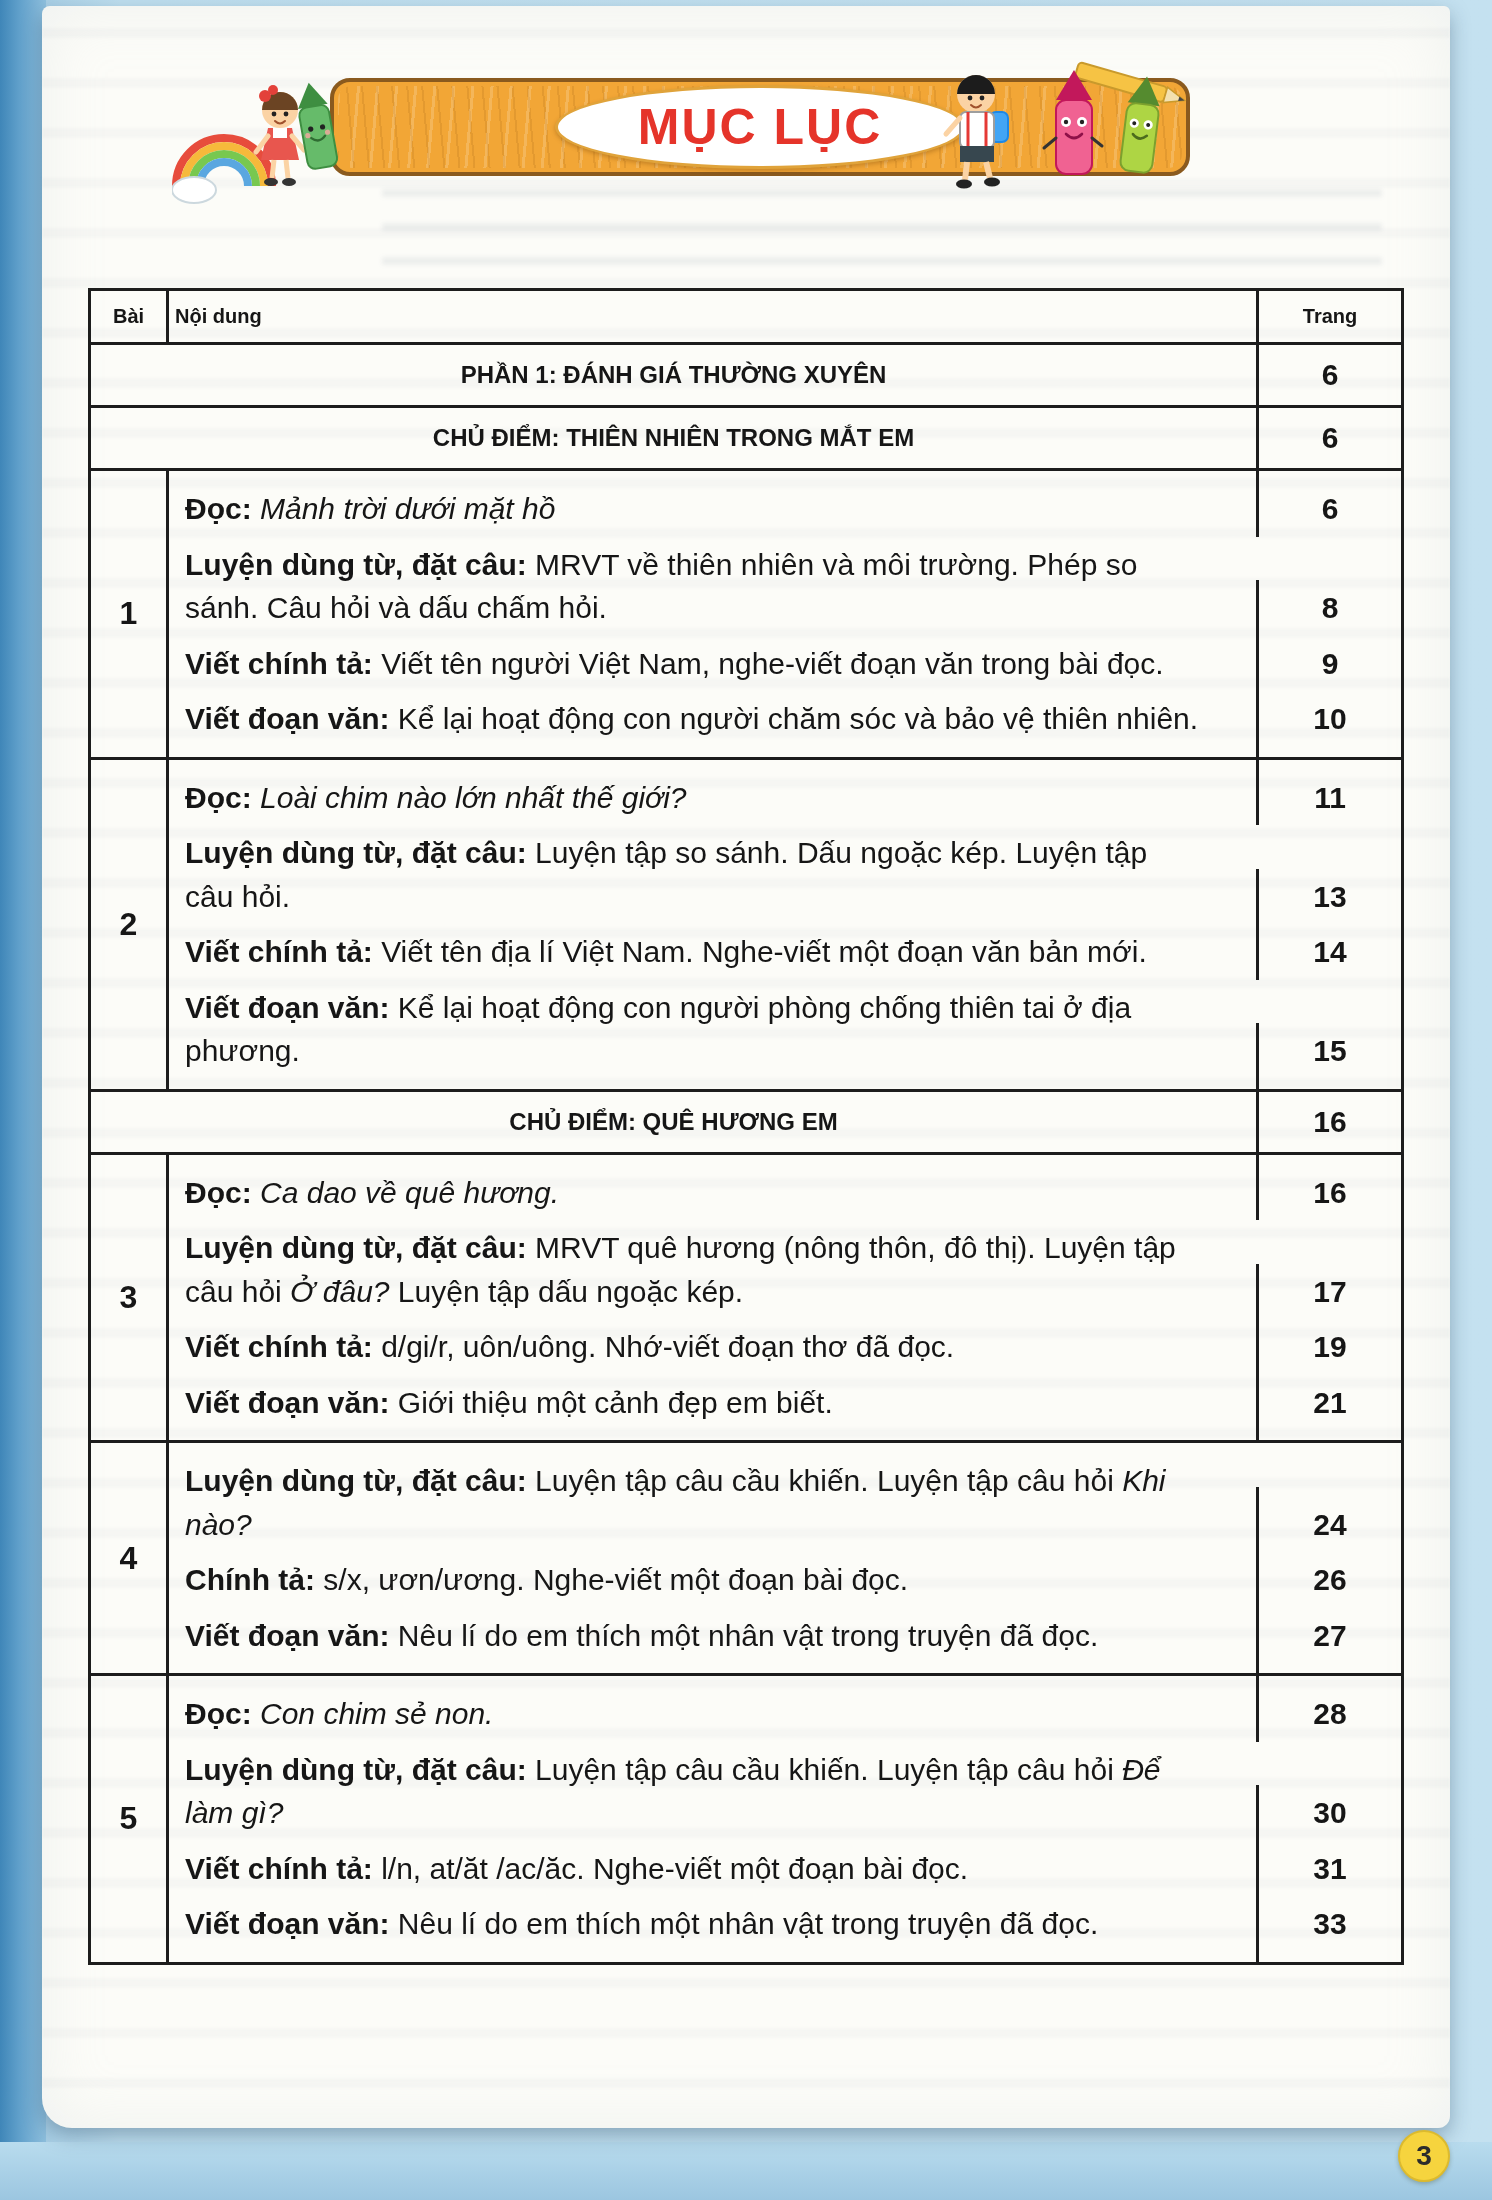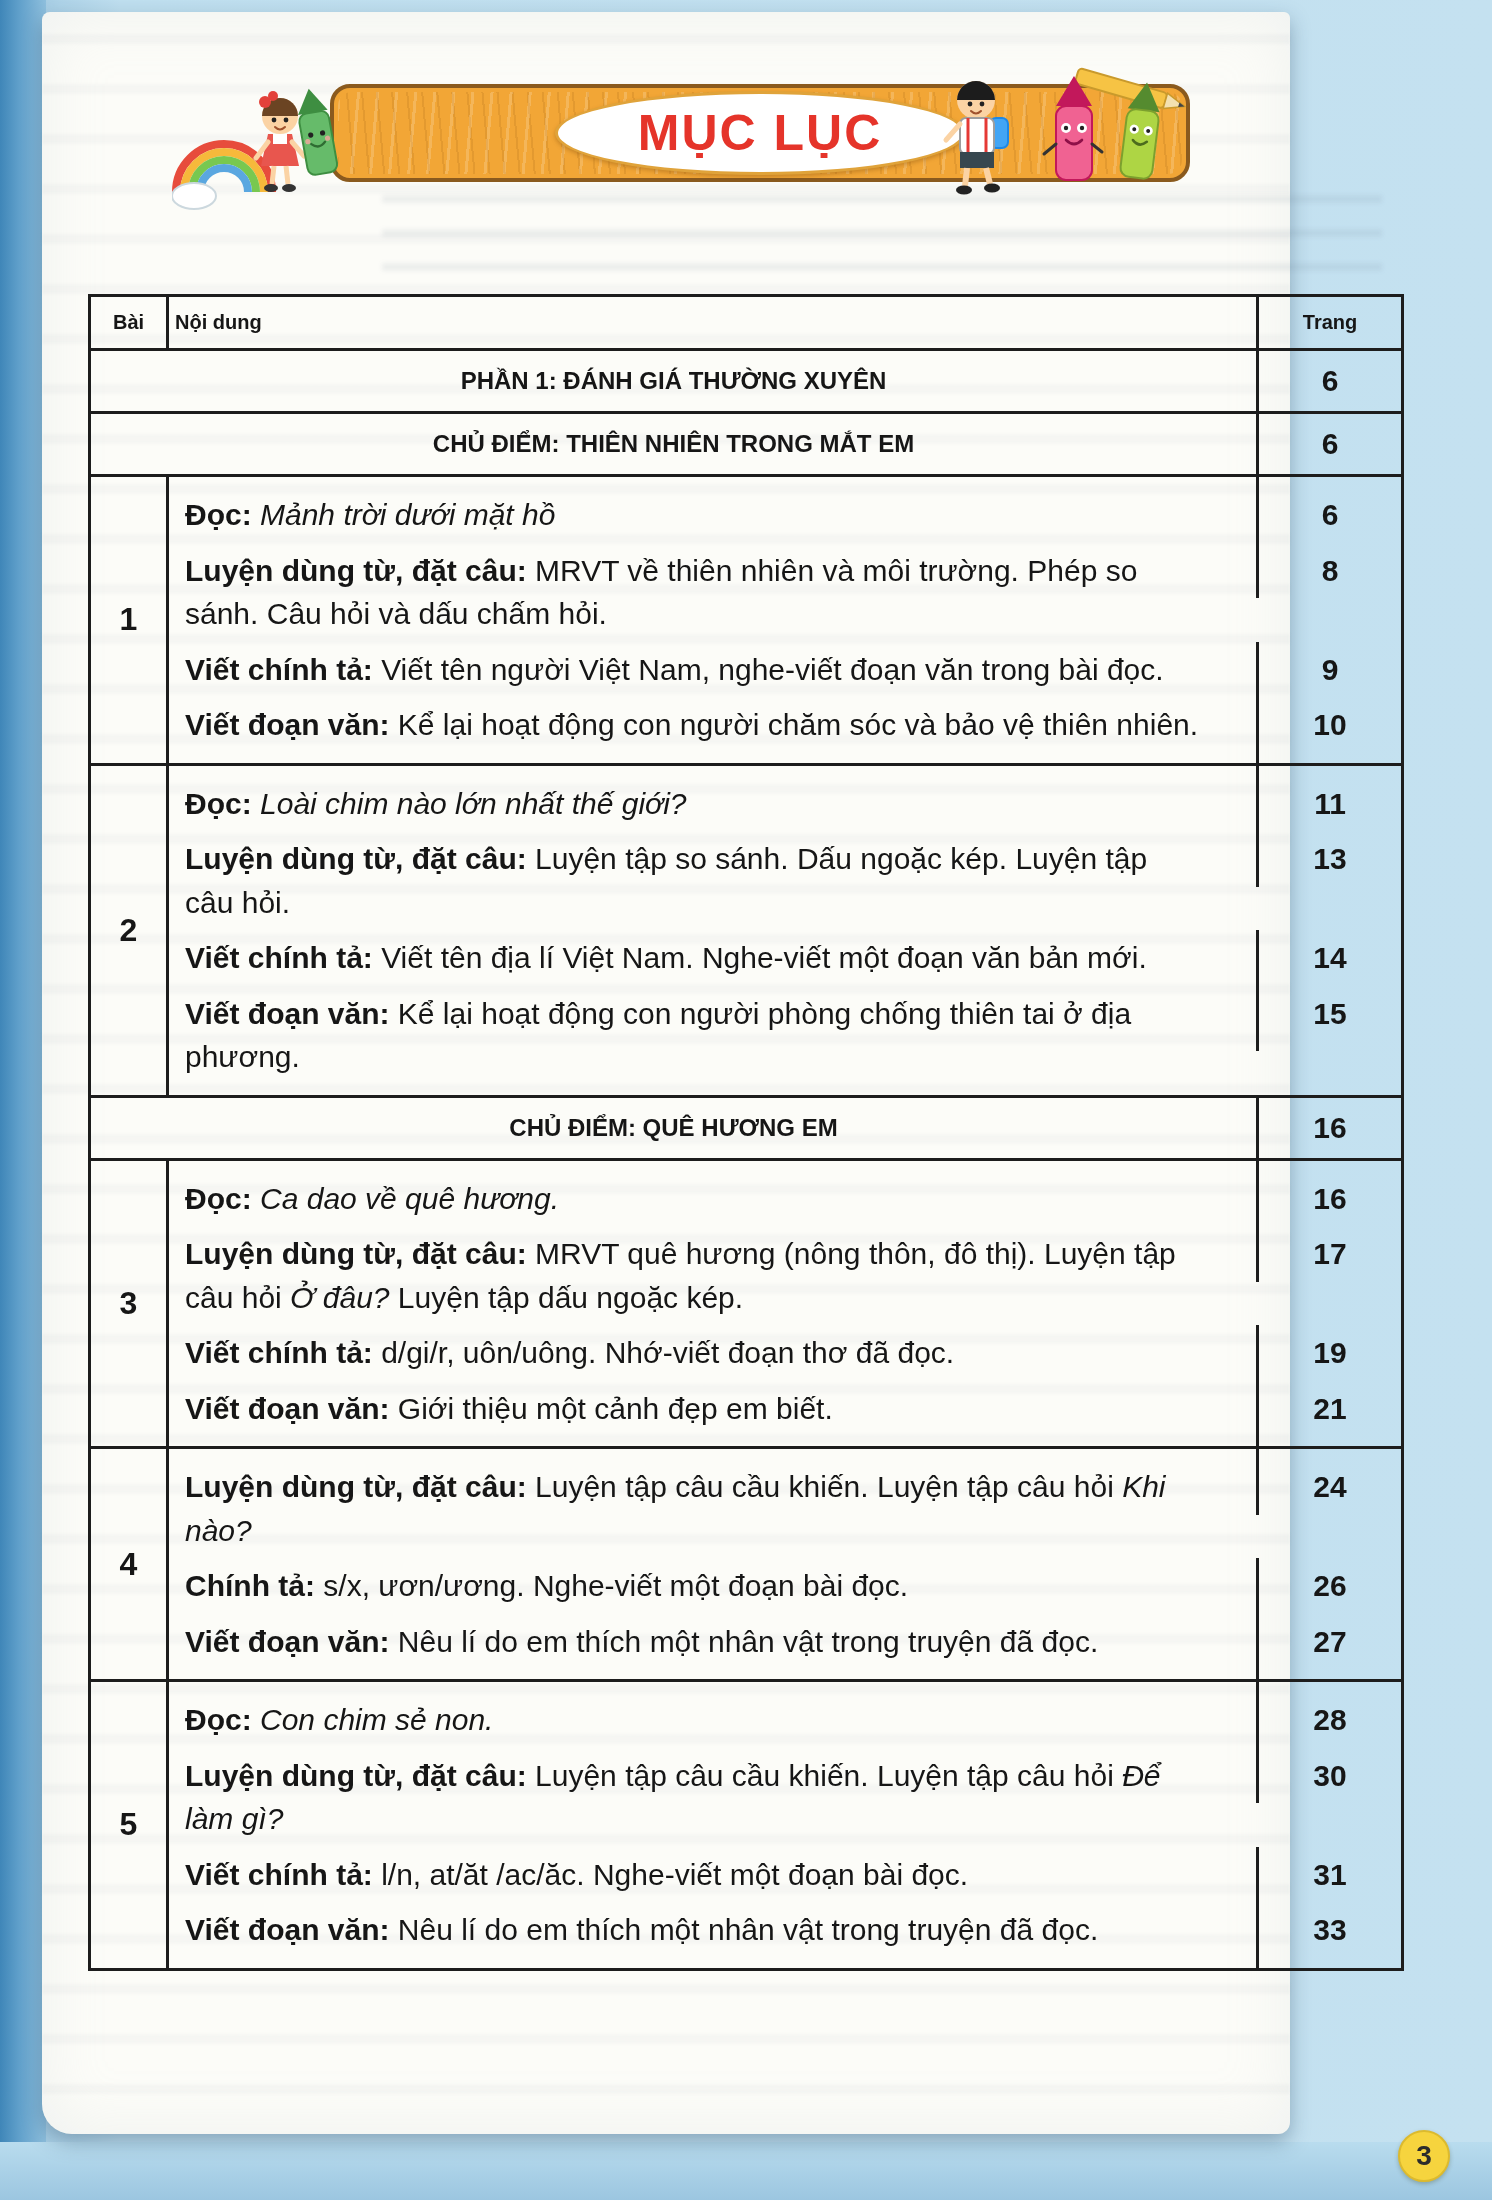--- a/index.html
+++ b/index.html
@@ -15,21 +15,21 @@
     overflow:hidden;
   }
   
   .spine{position:absolute;left:0;top:0;width:46px;height:100%;
     background:linear-gradient(90deg,#3f86b8 0,#5f9fca 40%,#8fc0de 100%);}
   .bottom-edge{position:absolute;left:0;bottom:0;width:100%;height:58px;
     background:linear-gradient(0deg,#9cc6e0 0,#b9dcee 100%);}
 
   
   .page{
-    position:absolute;left:42px;top:12px;width:1248px;height:2122px;
+    position:absolute;left:42px;top:6px;width:1408px;height:2122px;
     background:var(--paper);
     border-radius:8px 6px 12px 30px;
     box-shadow:0 8px 20px rgba(30,60,90,.35), inset 0 0 60px rgba(200,210,215,.25);
   }
   .ghost{position:absolute;inset:0;border-radius:inherit;pointer-events:none;
     background:repeating-linear-gradient(0deg,transparent 0 40px,rgba(100,120,140,.045) 40px 50px);
     filter:blur(1.5px);}
   .ghost2{position:absolute;left:340px;top:165px;width:1000px;height:120px;pointer-events:none;
     background:repeating-linear-gradient(0deg,transparent 0 26px,rgba(90,110,135,.09) 26px 34px);
     filter:blur(2px);}
@@ -80,21 +80,21 @@
   }
   .h-cell{font-weight:700;font-size:20px;padding:14px 6px;}
   .main-head{flex:1;text-align:left;}
   .trang-head{width:145px;flex:0 0 145px;border-left:3px solid var(--bd);text-align:center;}
 
   .sec-cell{flex:1;text-align:center;font-weight:700;font-size:24px;padding:16px 10px;}
   .sec-page{width:145px;flex:0 0 145px;border-left:3px solid var(--bd);
     display:flex;align-items:center;justify-content:center;font-weight:700;font-size:30px;}
 
   .main-cell{flex:1;display:flex;flex-direction:column;}
-  .item{display:flex;align-items:flex-start;gap:35px;}
+  .item{display:flex;align-items:flex-end;gap:35px;}
   .item-text{flex:1;padding:6px 18px 6px 16px;font-size:30px;line-height:1.45;}
   .item-page{width:145px;flex:0 0 145px;border-left:3px solid var(--bd);
     text-align:center;font-weight:700;font-size:30px;padding:6px 0;line-height:1.45;}
   .item:first-child .item-text,.item:first-child .item-page{padding-top:16px;}
   .item:last-child .item-text,.item:last-child .item-page{padding-bottom:16px;}
   .sg-b{font-weight:700;}
   .sg-i{font-style:italic;}
 
   
   .page-badge{

